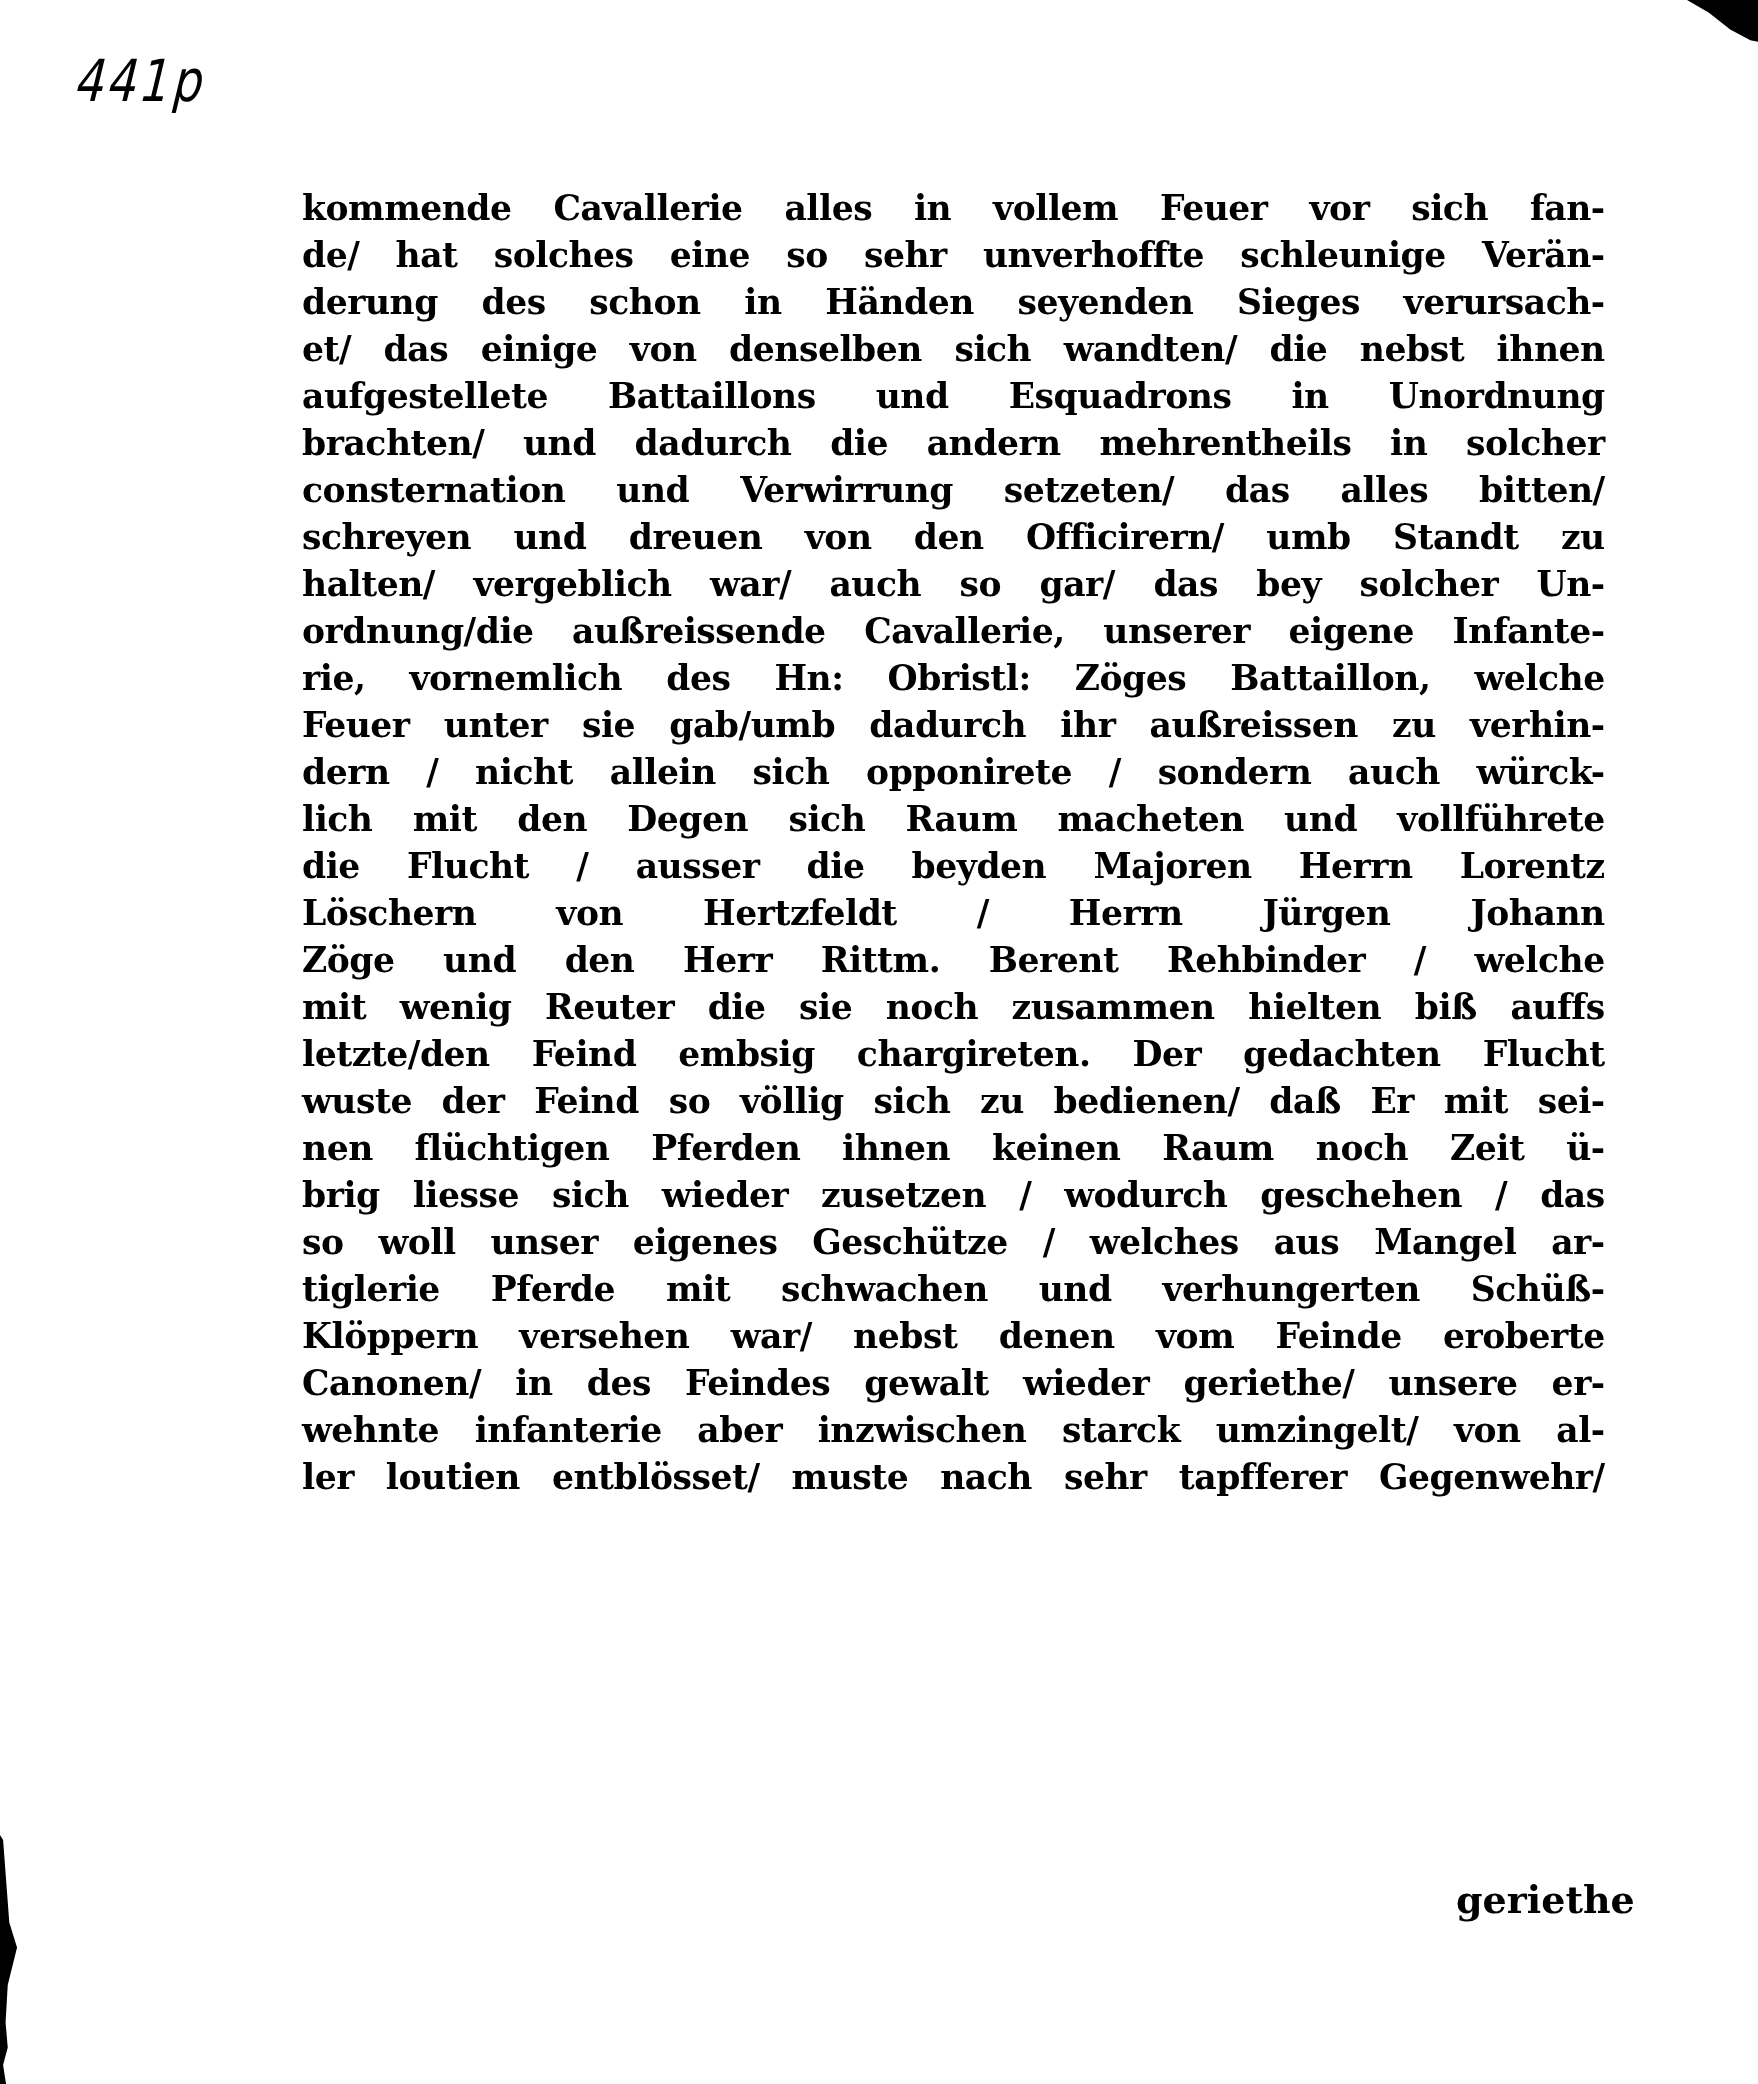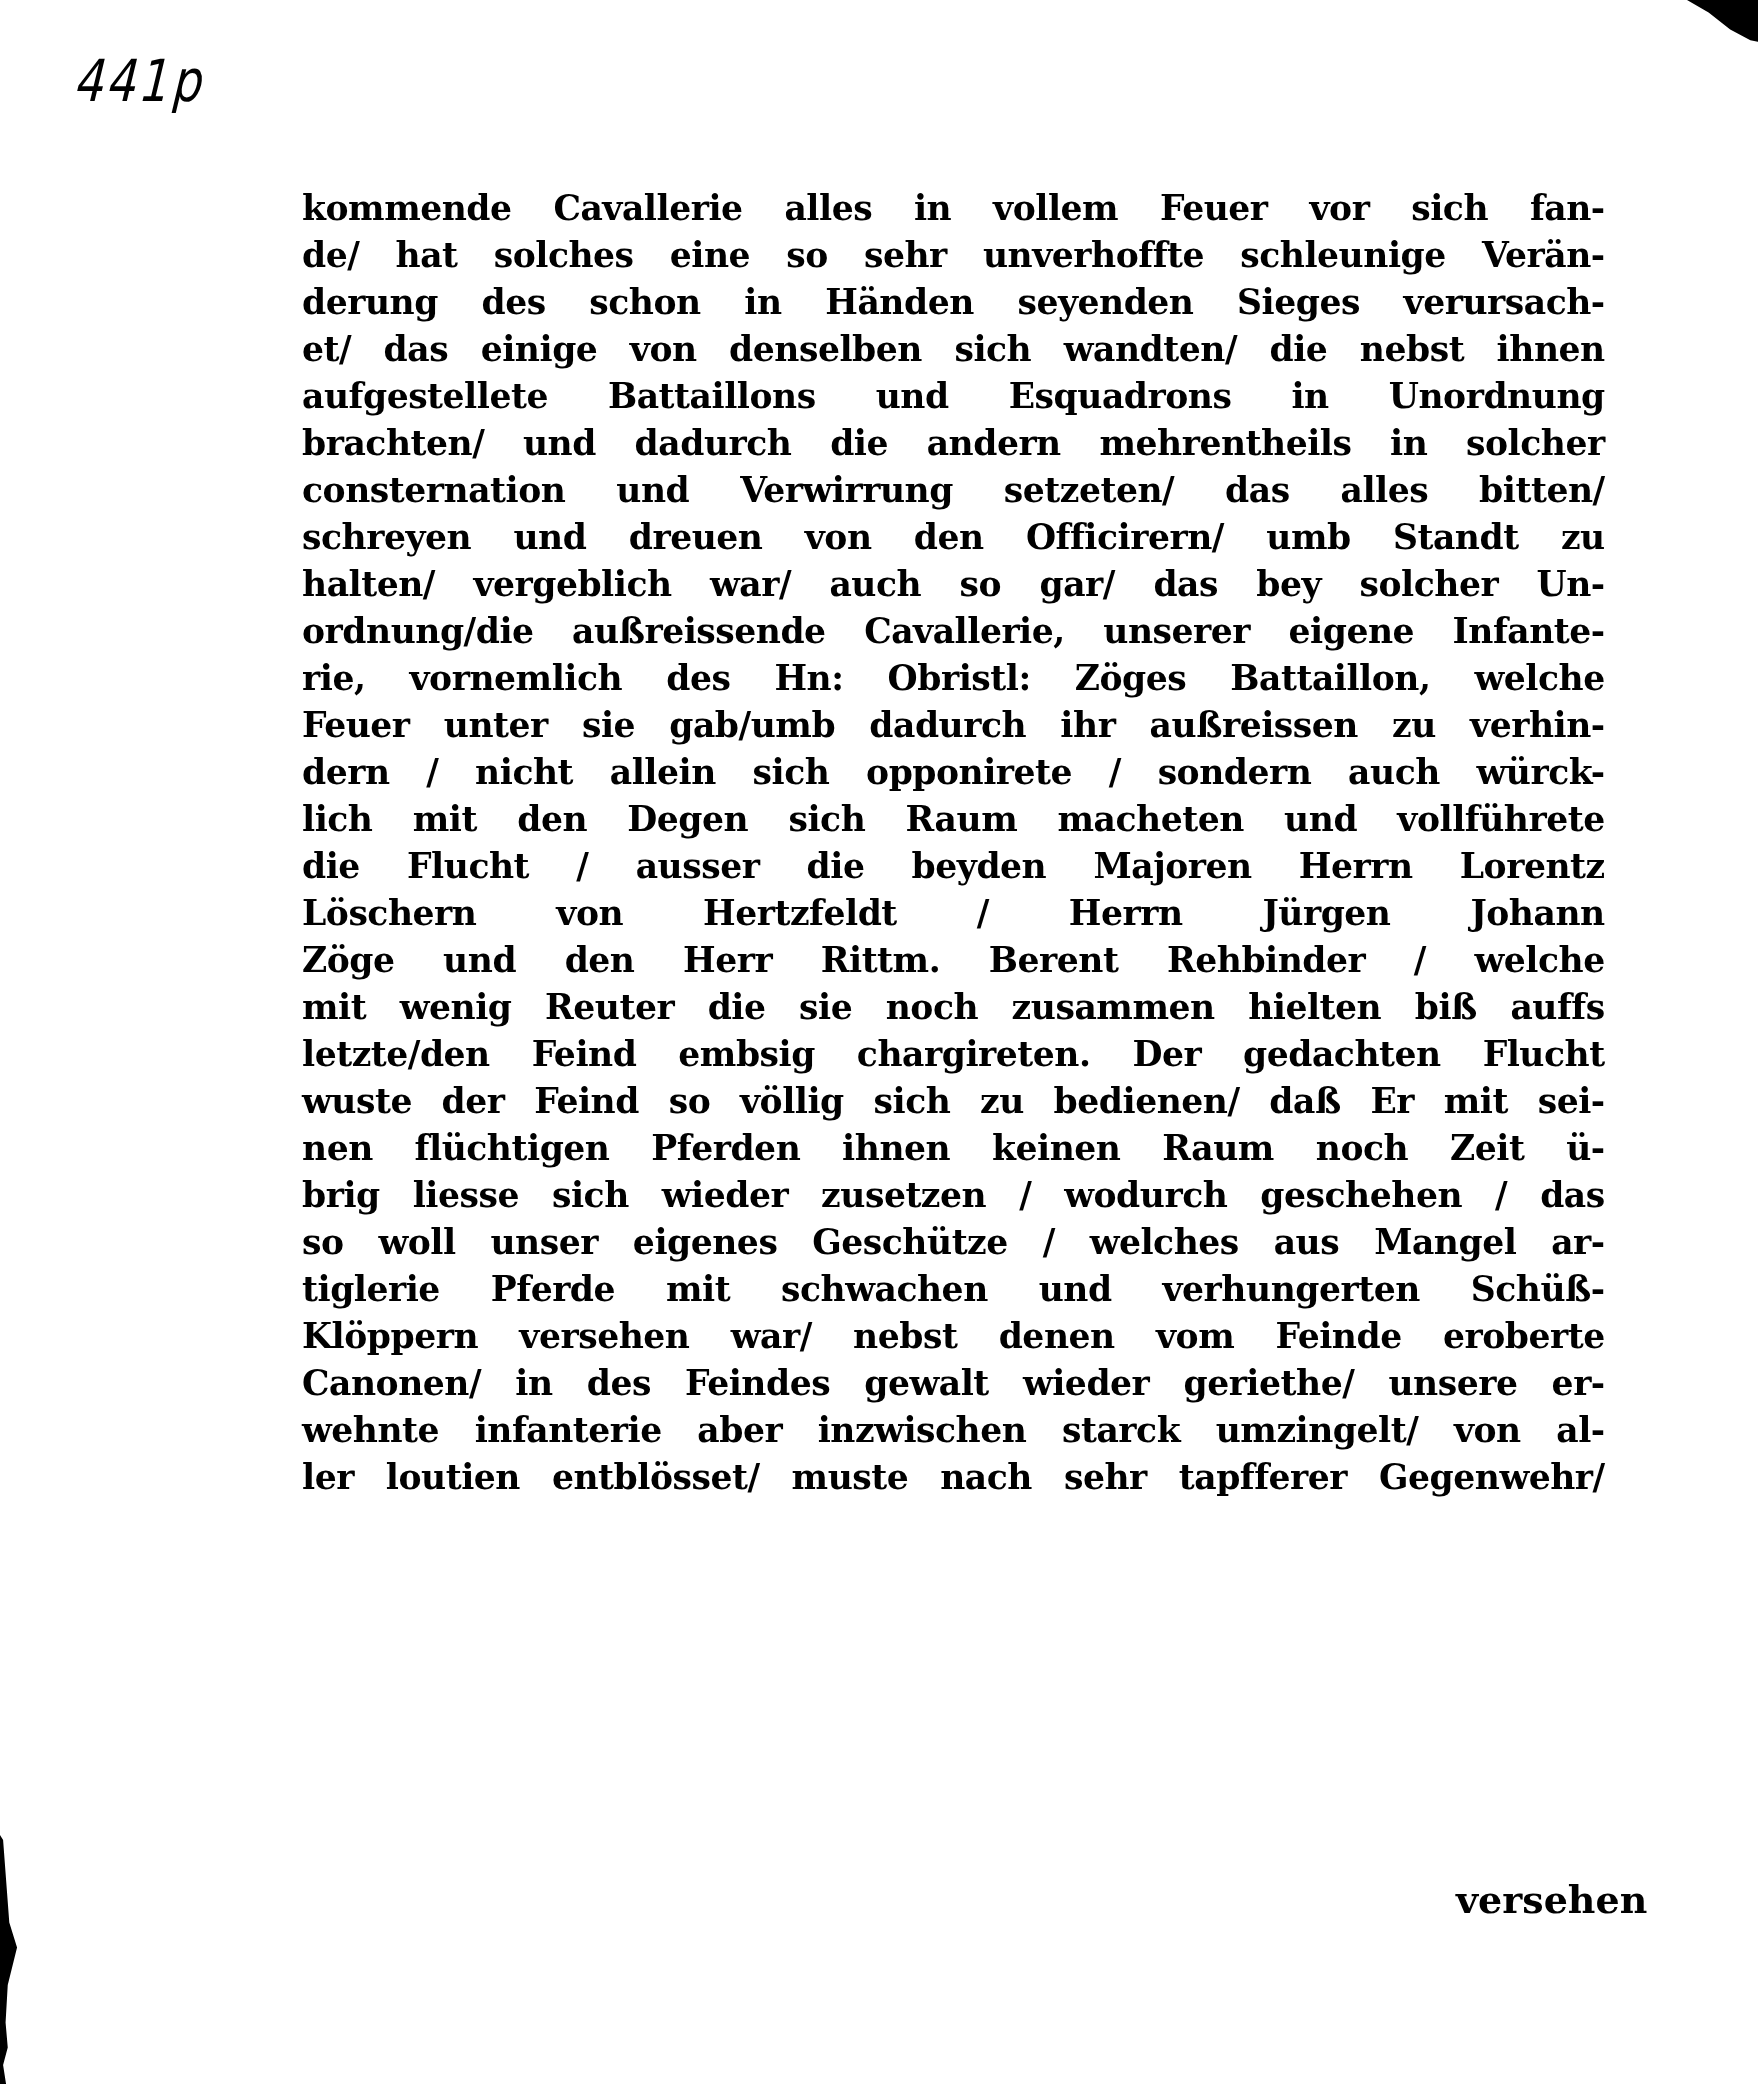--- a/index.html
+++ b/index.html
@@ -119,15 +119,15 @@
     <span class="line">nen flüchtigen Pferden ihnen keinen Raum noch Zeit ü-</span>
     <span class="line">brig liesse sich wieder zusetzen / wodurch geschehen / das</span>
     <span class="line">so woll unser eigenes Geschütze / welches aus Mangel ar-</span>
     <span class="line">tiglerie Pferde mit schwachen und verhungerten Schüß-</span>
     <span class="line">Klöppern versehen war/ nebst denen vom Feinde eroberte</span>
     <span class="line">Canonen/ in des Feindes gewalt wieder geriethe/ unsere er-</span>
     <span class="line">wehnte infanterie aber inzwischen starck umzingelt/ von al-</span>
     <span class="line">ler loutien entblösset/ muste nach sehr tapfferer Gegenwehr/</span>
   </div>
 
-  <div class="catchword">versehen</div>
+  <div class="catchword">geriethe</div>
 </div>
 
 
 </body></html>

